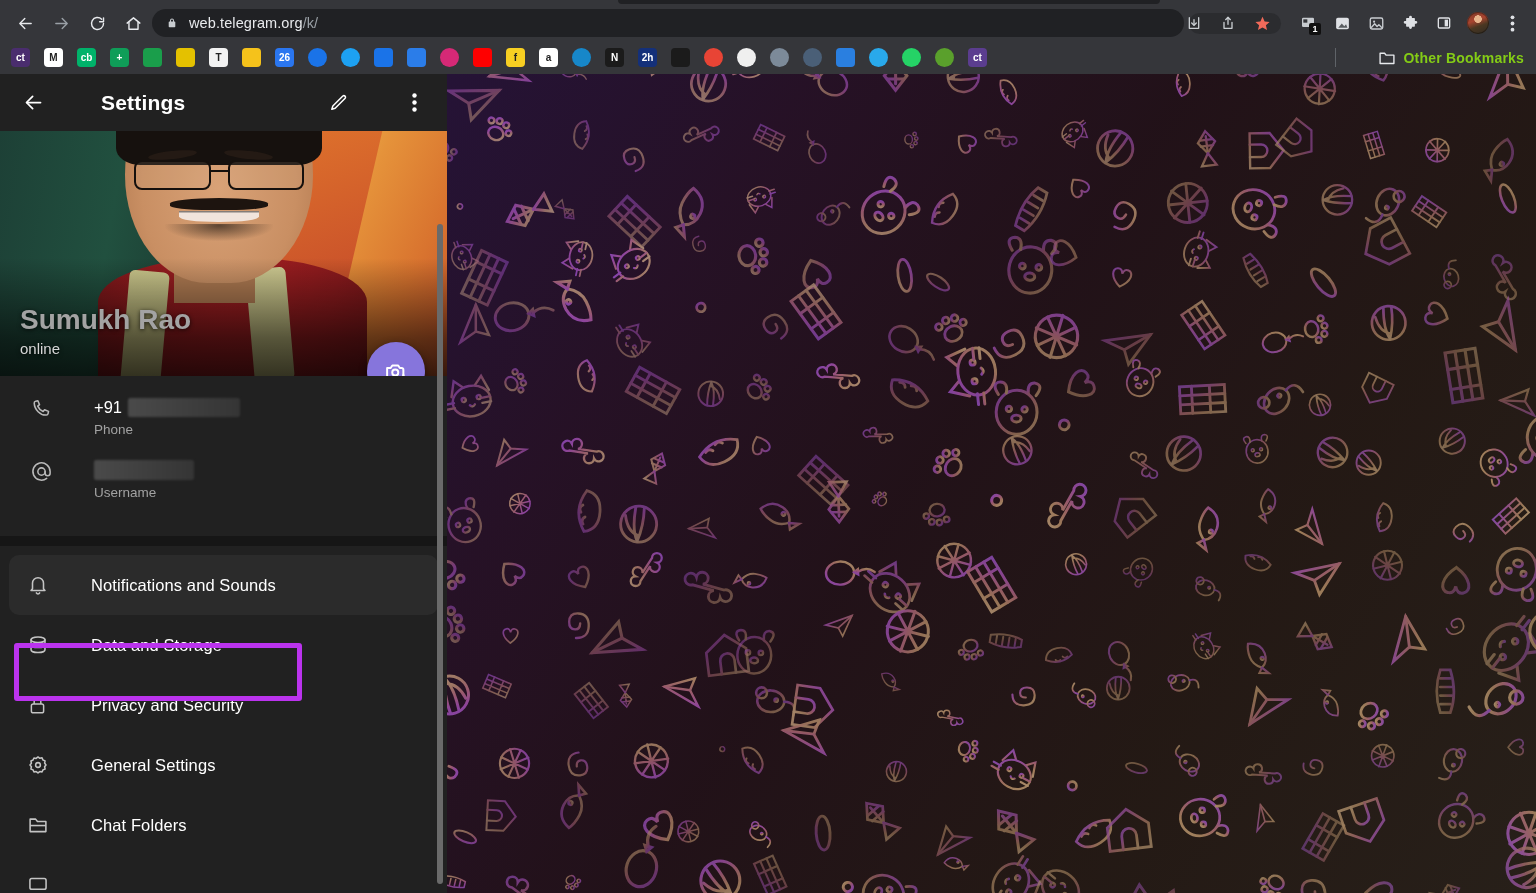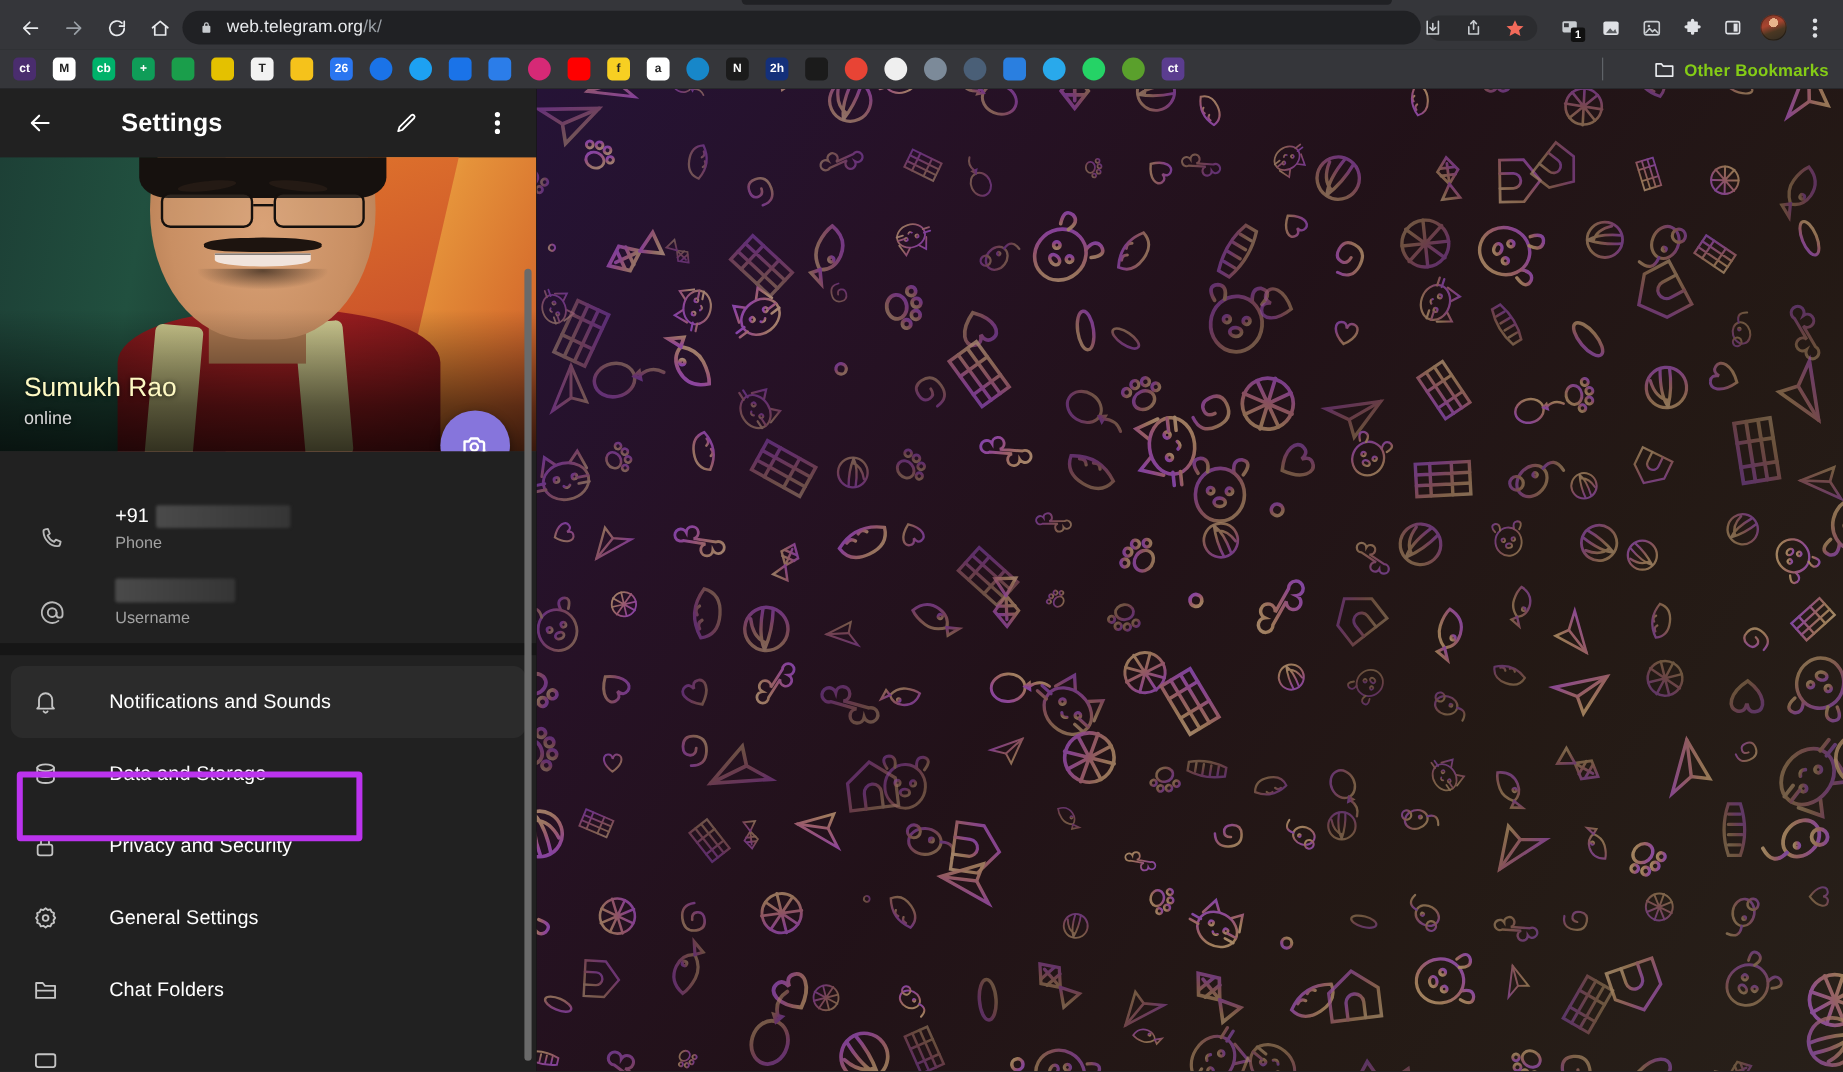--- a/index.html
+++ b/index.html
@@ -212,41 +212,41 @@
   .photo .beardline {
     position:absolute; left:37%; top:38%; width:24%; height:7%;
     background:radial-gradient(ellipse at 50% 10%, rgba(30,22,16,.65), transparent 72%);
   }
   .photo-grad {
     position:absolute; left:0; bottom:0; width:100%; height:48%;
     background:linear-gradient(180deg, rgba(0,0,0,0) 0%, rgba(0,0,0,.55) 68%, rgba(0,0,0,.72) 100%);
   }
   .profile-name {
     position:absolute; left:20px; bottom:40px;
-    font-size:22px; font-weight:normal; color:#fef9c3;
+    font-size:28px; font-weight:bold; color:#a3a3a3;
     text-shadow:0 1px 4px rgba(0,0,0,.75);
   }
   .profile-status {
     position:absolute; left:20px; bottom:19px;
     font-size:15px; color:#d6d6d6;
     text-shadow:0 1px 4px rgba(0,0,0,.75);
   }
   .fab {
     position:absolute; right:22px; bottom:-24px;
     width:58px; height:58px; border-radius:50%;
     background:#8675dc;
     display:flex; align-items:center; justify-content:center;
     box-shadow:0 3px 9px rgba(0,0,0,.45);
     z-index:5;
   }
 
   
   .info-block { background:#212121; padding:22px 0 14px; }
   .info-row {
-    display:flex; align-items:flex-end; height:62px; padding-left:20px;margin-left:12px;
+    display:flex; align-items:flex-start; height:62px; padding-left:30px;
   }
   .info-ico {
     width:40px; flex:0 0 40px;
     display:flex; align-items:center; justify-content:flex-start;
   }
   .info-txt { margin-left:24px; }
   .info-val {
     font-size:16.5px; color:#fff; display:flex; align-items:center; gap:0;
   }
   .redact {

